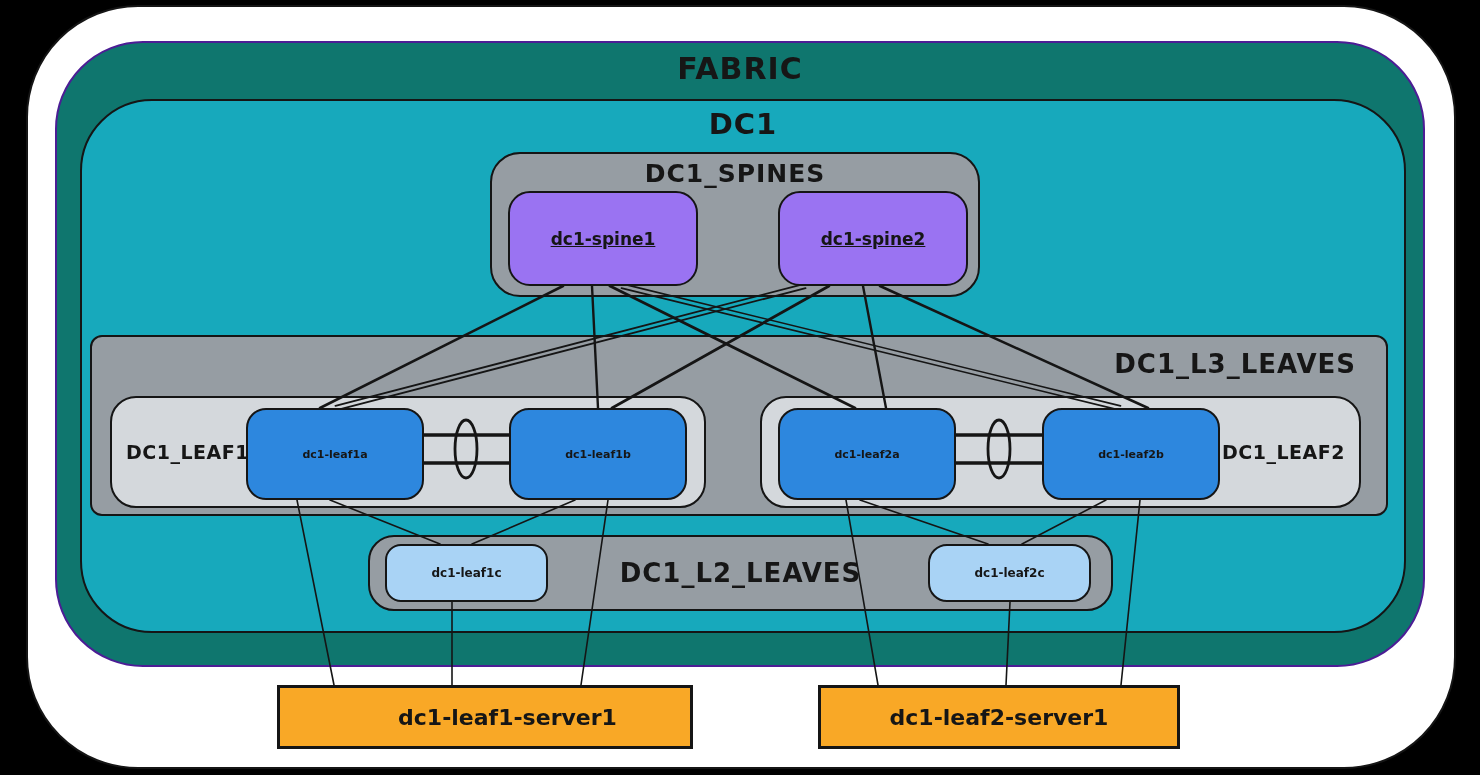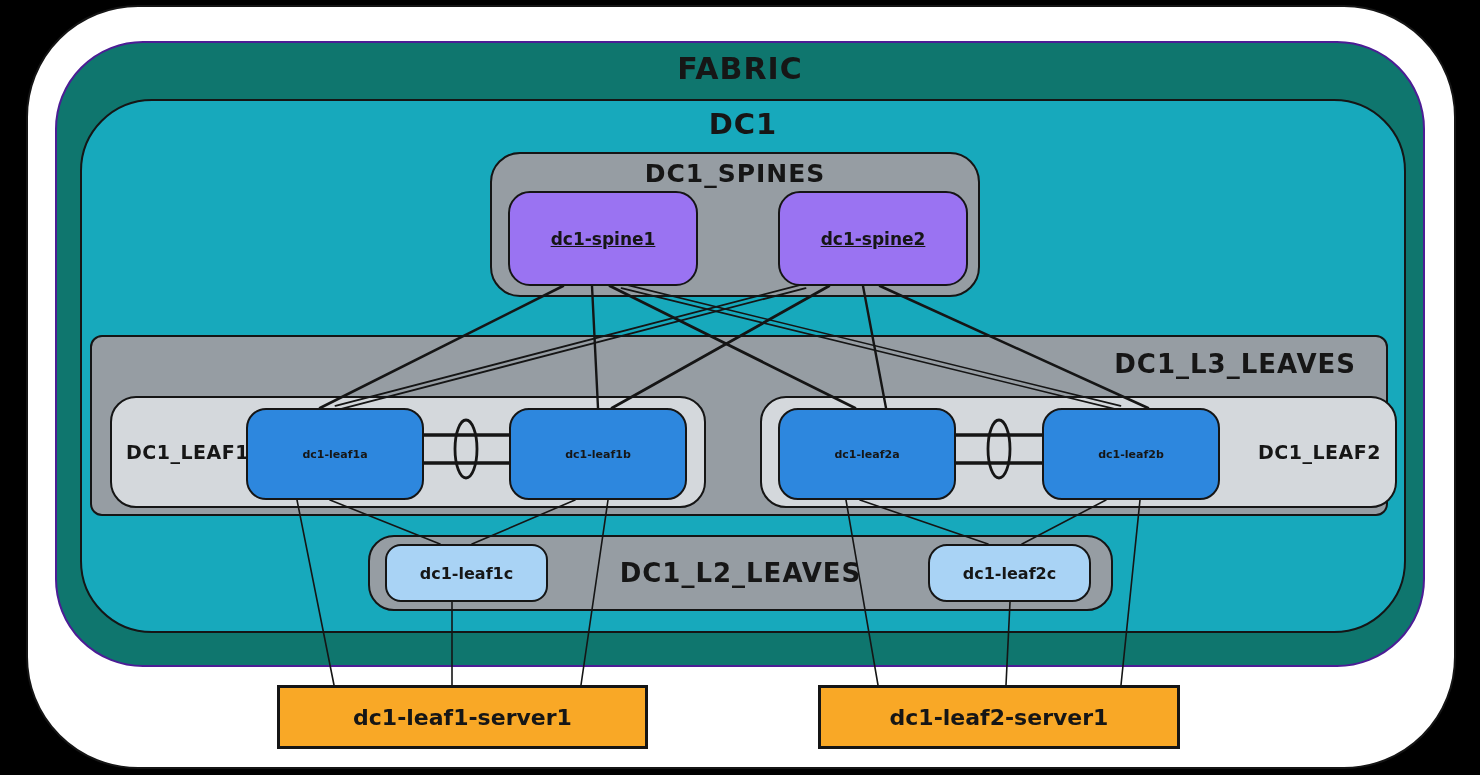--- a/index.html
+++ b/index.html
@@ -11,43 +11,43 @@
   .fabric{left:27px;top:34px;width:1366px;height:622px;background:#0f766e;
         border:2px solid #4c1d95;border-radius:88px;}
   .dc1{left:23px;top:56px;width:1322px;height:530px;background:#17a9bc;
         border:2px solid #151515;border-radius:72px;}
   .grp{background:#969da3;border:2px solid #151515;}
   .spines{left:408px;top:51px;width:486px;height:141px;border-radius:30px;}
   .l3{left:8px;top:234px;width:1294px;height:177px;border-radius:12px;}
   .l2{left:286px;top:434px;width:741px;height:72px;border-radius:26px;}
   .panel{top:59px;height:108px;background:#d4d8dc;border:2px solid #151515;border-radius:26px;position:absolute;}
   .panel1{left:18px;width:592px;}
-  .panel2{left:668px;width:597px;padding-left:36px;}
+  .panel2{left:668px;width:597px;}
   .lbl{position:absolute;font-weight:700;letter-spacing:1px;white-space:nowrap;}
   .lbl-center{left:0;right:0;text-align:center;}
   .fabric-lbl{top:8px;font-size:30px;}
   .dc1-lbl{top:6px;font-size:29px;}
   .spines-lbl{top:5px;font-size:25px;}
   .l3-lbl{top:12px;right:30px;font-size:26px;}
   .l2-lbl{top:50%;transform:translateY(-50%);font-size:26px;}
   .panel-lbl{top:50%;transform:translateY(-50%);font-size:19px;letter-spacing:0.5px;}
   .panel-lbl.at-left{left:14px;}
   .panel-lbl.at-right{right:14px;}
   .node{position:absolute;z-index:10;display:flex;align-items:center;justify-content:center;
         border:2px solid #151515;font-weight:600;}
   .spine-node{width:186px;height:91px;border-radius:22px;background:#9a73f2;font-size:17px;top:37px;text-decoration:underline;}
   .sp1{left:16px;} .sp2{left:286px;}
   .leaf-node{width:174px;height:88px;border-radius:20px;background:#2d87de;font-size:11px;top:10px;}
   .lf1a{left:134px;} .lf1b{left:397px;} .lf2a{left:16px;} .lf2b{left:280px;}
-  .l2-node{width:159px;height:54px;border-radius:16px;background:#a9d3f5;font-size:16px;top:7px;
+  .l2-node{width:159px;height:54px;border-radius:16px;background:#a9d3f5;font-size:12px;top:7px;
            border-width:2.5px;font-weight:600;}
   .lc1{left:15px;} .lc2{left:558px;border-radius:19px;}
   .server{position:absolute;z-index:10;display:flex;align-items:center;justify-content:center;
           background:#f9a826;border:3px solid #151515;height:58px;font-size:22px;font-weight:600;}
-  .srv1{left:249px;top:678px;width:365px;}
+  .srv1{left:249px;top:678px;width:365px;padding-left:45px;}
   .srv2{left:790px;top:678px;width:356px;}
   .edges{position:absolute;left:0;top:0;width:1480px;height:775px;z-index:5;pointer-events:none;}
 </style>
 </head>
 <body>
 
 <div class="canvas">
   <div class="abs root">
 
     <div class="abs fabric">

